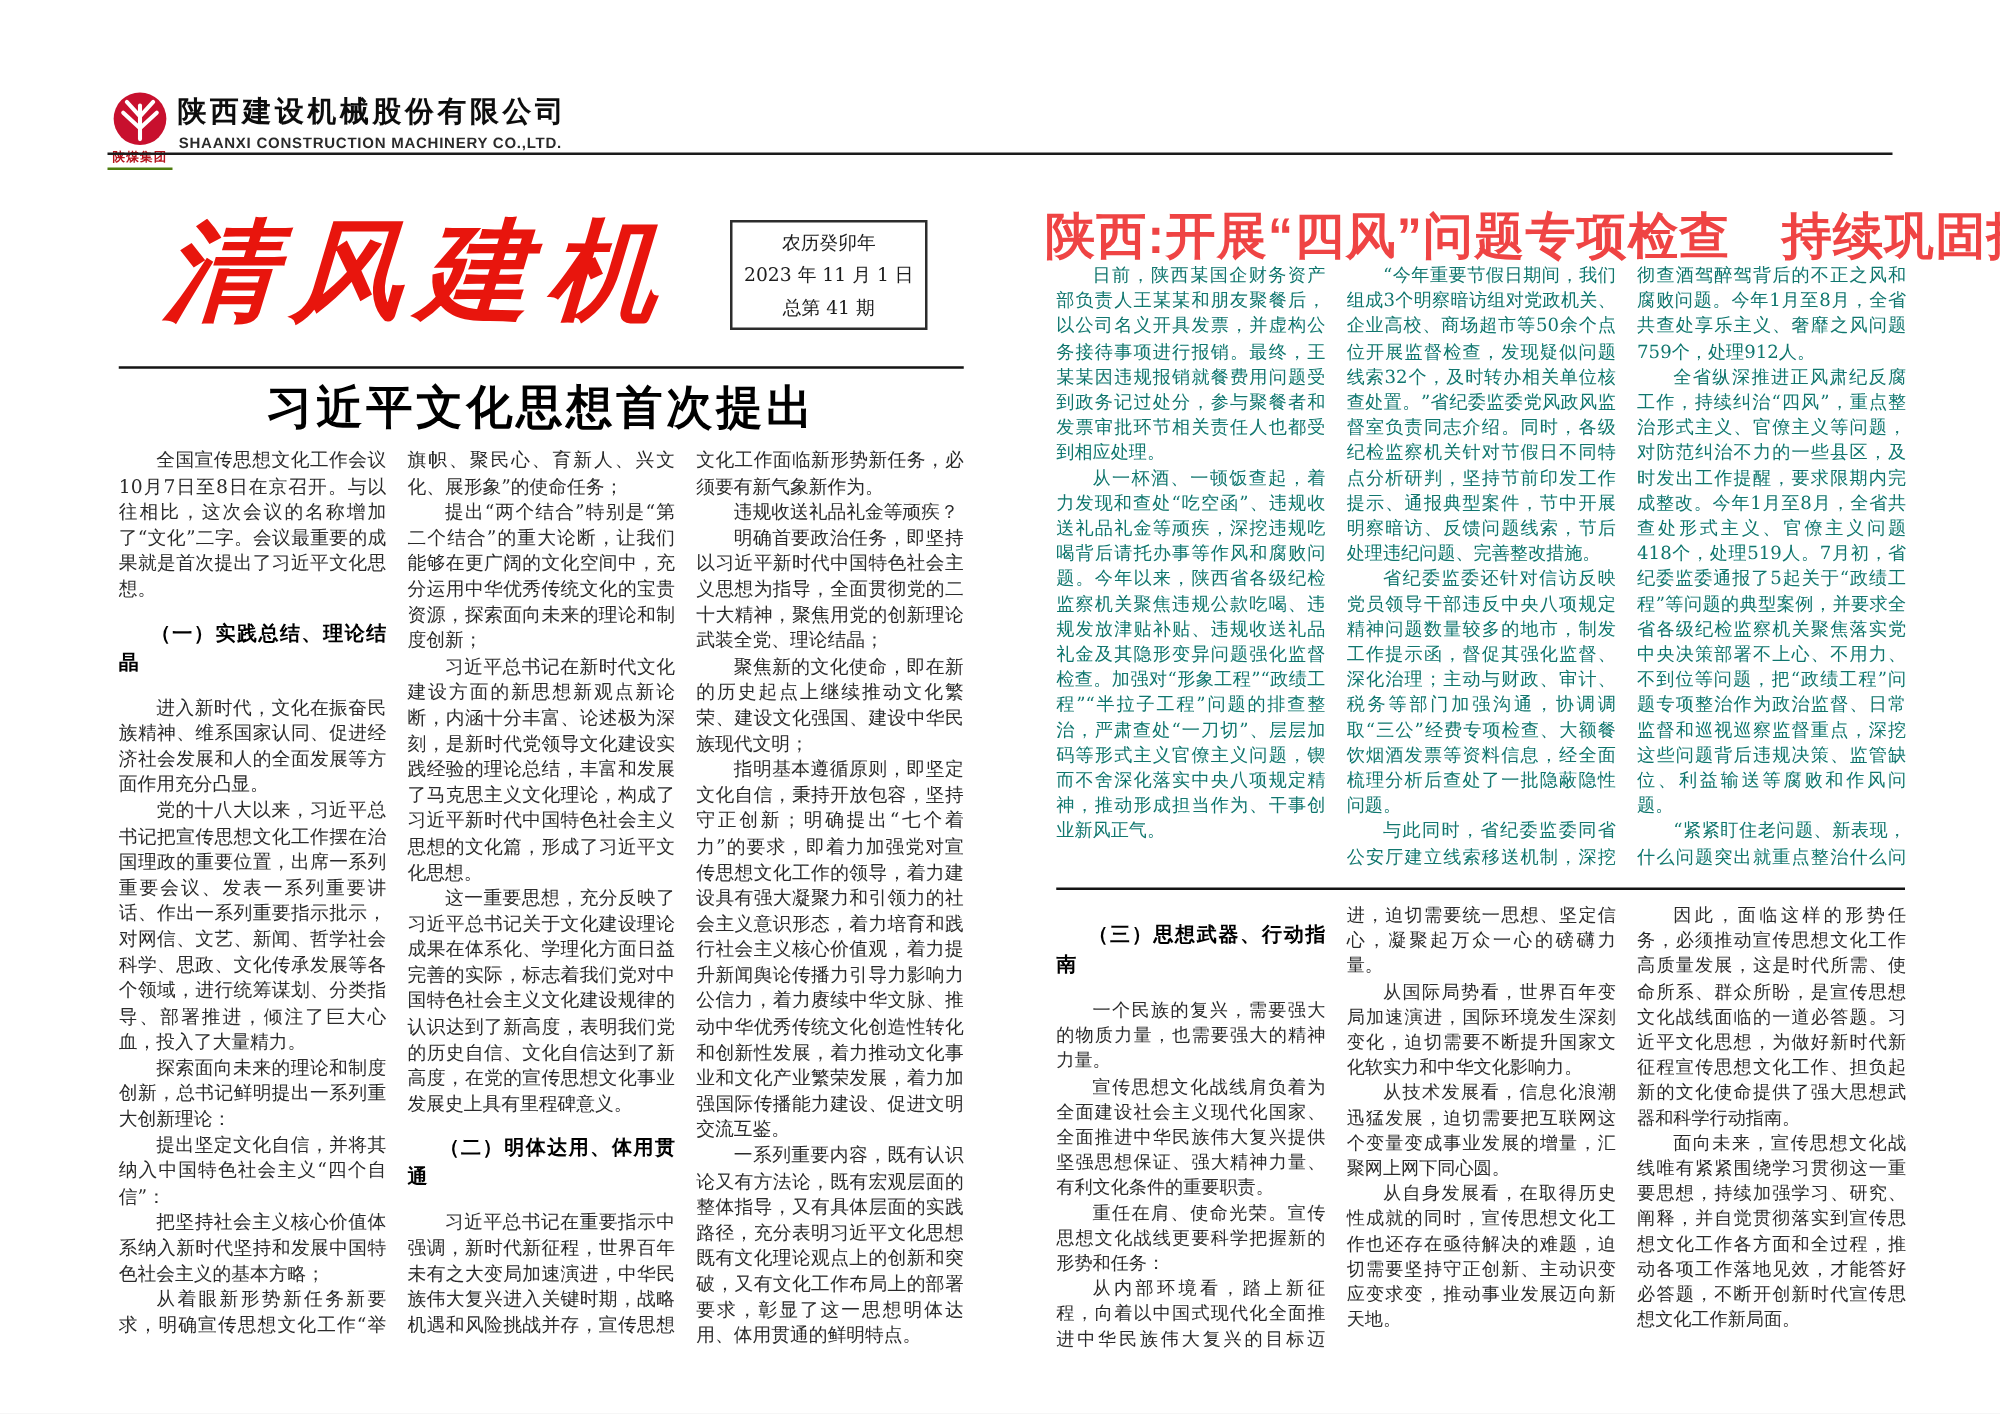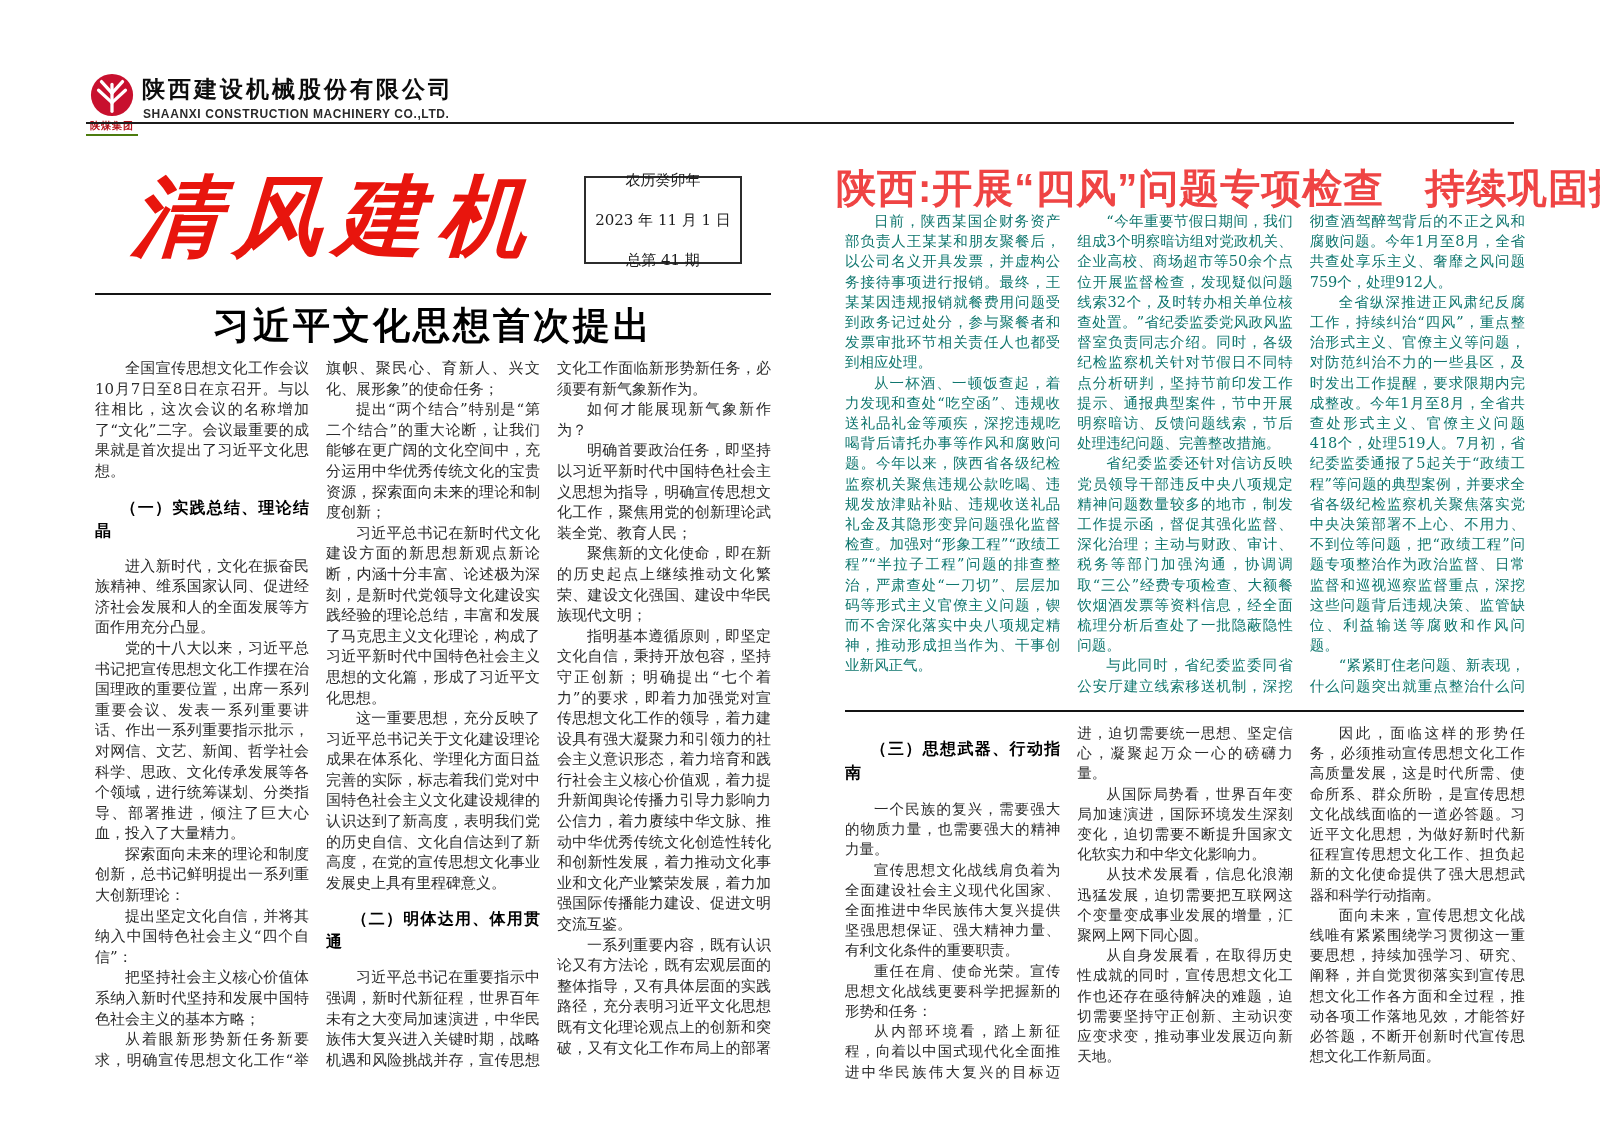--- a/index.html
+++ b/index.html
@@ -14,21 +14,21 @@
               font-size:23px;font-weight:bold;color:#0d0d0d;letter-spacing:3px;}
   .company-en{position:absolute;left:143px;top:107px;font-family:"Liberation Sans",sans-serif;
               font-size:12px;font-weight:bold;color:#2a2a2a;letter-spacing:0.6px;}
   .header-rule{position:absolute;left:86px;top:122px;width:1428px;height:2px;background:#1b1b1b;}
   
   .masthead-title{position:absolute;left:132px;top:166px;width:440px;height:110px;
                   font-size:88px;line-height:100px;font-weight:900;font-style:italic;
                   letter-spacing:14px;color:#e8150d;white-space:nowrap;
                   font-family:"DejaVu Serif",serif;transform:skewX(-3deg);}
   .issue-box{position:absolute;left:584px;top:176px;width:154px;height:84px;border:2px solid #2c2c2c;
-             display:flex;flex-direction:column;align-items:center;justify-content:center;gap:21px;
+             display:flex;flex-direction:column;align-items:center;justify-content:center;gap:7px;
              font-size:15px;color:#1c1c1c;}
   
   .left-rule{position:absolute;left:95px;top:293px;width:676px;height:2px;background:#141414;}
   .main-headline{position:absolute;left:95px;top:301px;width:676px;text-align:center;
                  font-size:37px;font-weight:bold;letter-spacing:3px;color:#000;
                  font-family:"Liberation Serif",serif;}
   .article-body{column-gap:17px;text-align:justify;overflow:hidden;}
   .article-body p{margin:0;}
   .article-body .p{text-indent:2em;}
   .article-body .h{font-family:"Liberation Sans",sans-serif;font-weight:bold;color:#000;
@@ -85,22 +85,22 @@
       <p class="p">党的十八大以来，习近平总书记把宣传思想文化工作摆在治国理政的重要位置，出席一系列重要会议、发表一系列重要讲话、作出一系列重要指示批示，对网信、文艺、新闻、哲学社会科学、思政、文化传承发展等各个领域，进行统筹谋划、分类指导、部署推进，倾注了巨大心血，投入了大量精力。</p>
       <p class="p">探索面向未来的理论和制度创新，总书记鲜明提出一系列重大创新理论：</p>
       <p class="p">提出坚定文化自信，并将其纳入中国特色社会主义“四个自信”：</p>
       <p class="p">把坚持社会主义核心价值体系纳入新时代坚持和发展中国特色社会主义的基本方略；</p>
       <p class="p">从着眼新形势新任务新要求，明确宣传思想文化工作“举旗帜、聚民心、育新人、兴文化、展形象”的使命任务；</p>
       <p class="p">提出“两个结合”特别是“第二个结合”的重大论断，让我们能够在更广阔的文化空间中，充分运用中华优秀传统文化的宝贵资源，探索面向未来的理论和制度创新；</p>
       <p class="p">习近平总书记在新时代文化建设方面的新思想新观点新论断，内涵十分丰富、论述极为深刻，是新时代党领导文化建设实践经验的理论总结，丰富和发展了马克思主义文化理论，构成了习近平新时代中国特色社会主义思想的文化篇，形成了习近平文化思想。</p>
       <p class="p">这一重要思想，充分反映了习近平总书记关于文化建设理论成果在体系化、学理化方面日益完善的实际，标志着我们党对中国特色社会主义文化建设规律的认识达到了新高度，表明我们党的历史自信、文化自信达到了新高度，在党的宣传思想文化事业发展史上具有里程碑意义。</p>
       <p class="h">（二）明体达用、体用贯通</p>
       <p class="p">习近平总书记在重要指示中强调，新时代新征程，世界百年未有之大变局加速演进，中华民族伟大复兴进入关键时期，战略机遇和风险挑战并存，宣传思想文化工作面临新形势新任务，必须要有新气象新作为。</p>
-      <p class="p">如何才能展现新气象新作为？</p>
-      <p class="p">明确首要政治任务，即坚持以习近平新时代中国特色社会主义思想为指导，明确宣传思想文化工作，聚焦用党的创新理论武装全党、教育人民；</p>
+      <p class="p">违规收送礼品礼金等顽疾？</p>
+      <p class="p">明确首要政治任务，即坚持以习近平新时代中国特色社会主义思想为指导，全面贯彻党的二十大精神，聚焦用党的创新理论武装全党、理论结晶；</p>
       <p class="p">聚焦新的文化使命，即在新的历史起点上继续推动文化繁荣、建设文化强国、建设中华民族现代文明；</p>
       <p class="p">指明基本遵循原则，即坚定文化自信，秉持开放包容，坚持守正创新；明确提出“七个着力”的要求，即着力加强党对宣传思想文化工作的领导，着力建设具有强大凝聚力和引领力的社会主义意识形态，着力培育和践行社会主义核心价值观，着力提升新闻舆论传播力引导力影响力公信力，着力赓续中华文脉、推动中华优秀传统文化创造性转化和创新性发展，着力推动文化事业和文化产业繁荣发展，着力加强国际传播能力建设、促进文明交流互鉴。</p>
       <p class="p">一系列重要内容，既有认识论又有方法论，既有宏观层面的整体指导，又有具体层面的实践路径，充分表明习近平文化思想既有文化理论观点上的创新和突破，又有文化工作布局上的部署要求，彰显了这一思想明体达用、体用贯通的鲜明特点。</p>
     </div>
 
   <div class="right-headline">陕西:开展“四风”问题专项检查　持续巩固拓展作风</div>
   <div class="right-top-body article-body">
       <p class="p">日前，陕西某国企财务资产部负责人王某某和朋友聚餐后，以公司名义开具发票，并虚构公务接待事项进行报销。最终，王某某因违规报销就餐费用问题受到政务记过处分，参与聚餐者和发票审批环节相关责任人也都受到相应处理。</p>
       <p class="p">从一杯酒、一顿饭查起，着力发现和查处“吃空函”、违规收送礼品礼金等顽疾，深挖违规吃喝背后请托办事等作风和腐败问题。今年以来，陕西省各级纪检监察机关聚焦违规公款吃喝、违规发放津贴补贴、违规收送礼品礼金及其隐形变异问题强化监督检查。加强对“形象工程”“政绩工程”“半拉子工程”问题的排查整治，严肃查处“一刀切”、层层加码等形式主义官僚主义问题，锲而不舍深化落实中央八项规定精神，推动形成担当作为、干事创业新风正气。</p>
       <p class="p">“今年重要节假日期间，我们组成3个明察暗访组对党政机关、企业高校、商场超市等50余个点位开展监督检查，发现疑似问题线索32个，及时转办相关单位核查处置。”省纪委监委党风政风监督室负责同志介绍。同时，各级纪检监察机关针对节假日不同特点分析研判，坚持节前印发工作提示、通报典型案件，节中开展明察暗访、反馈问题线索，节后处理违纪问题、完善整改措施。</p>

